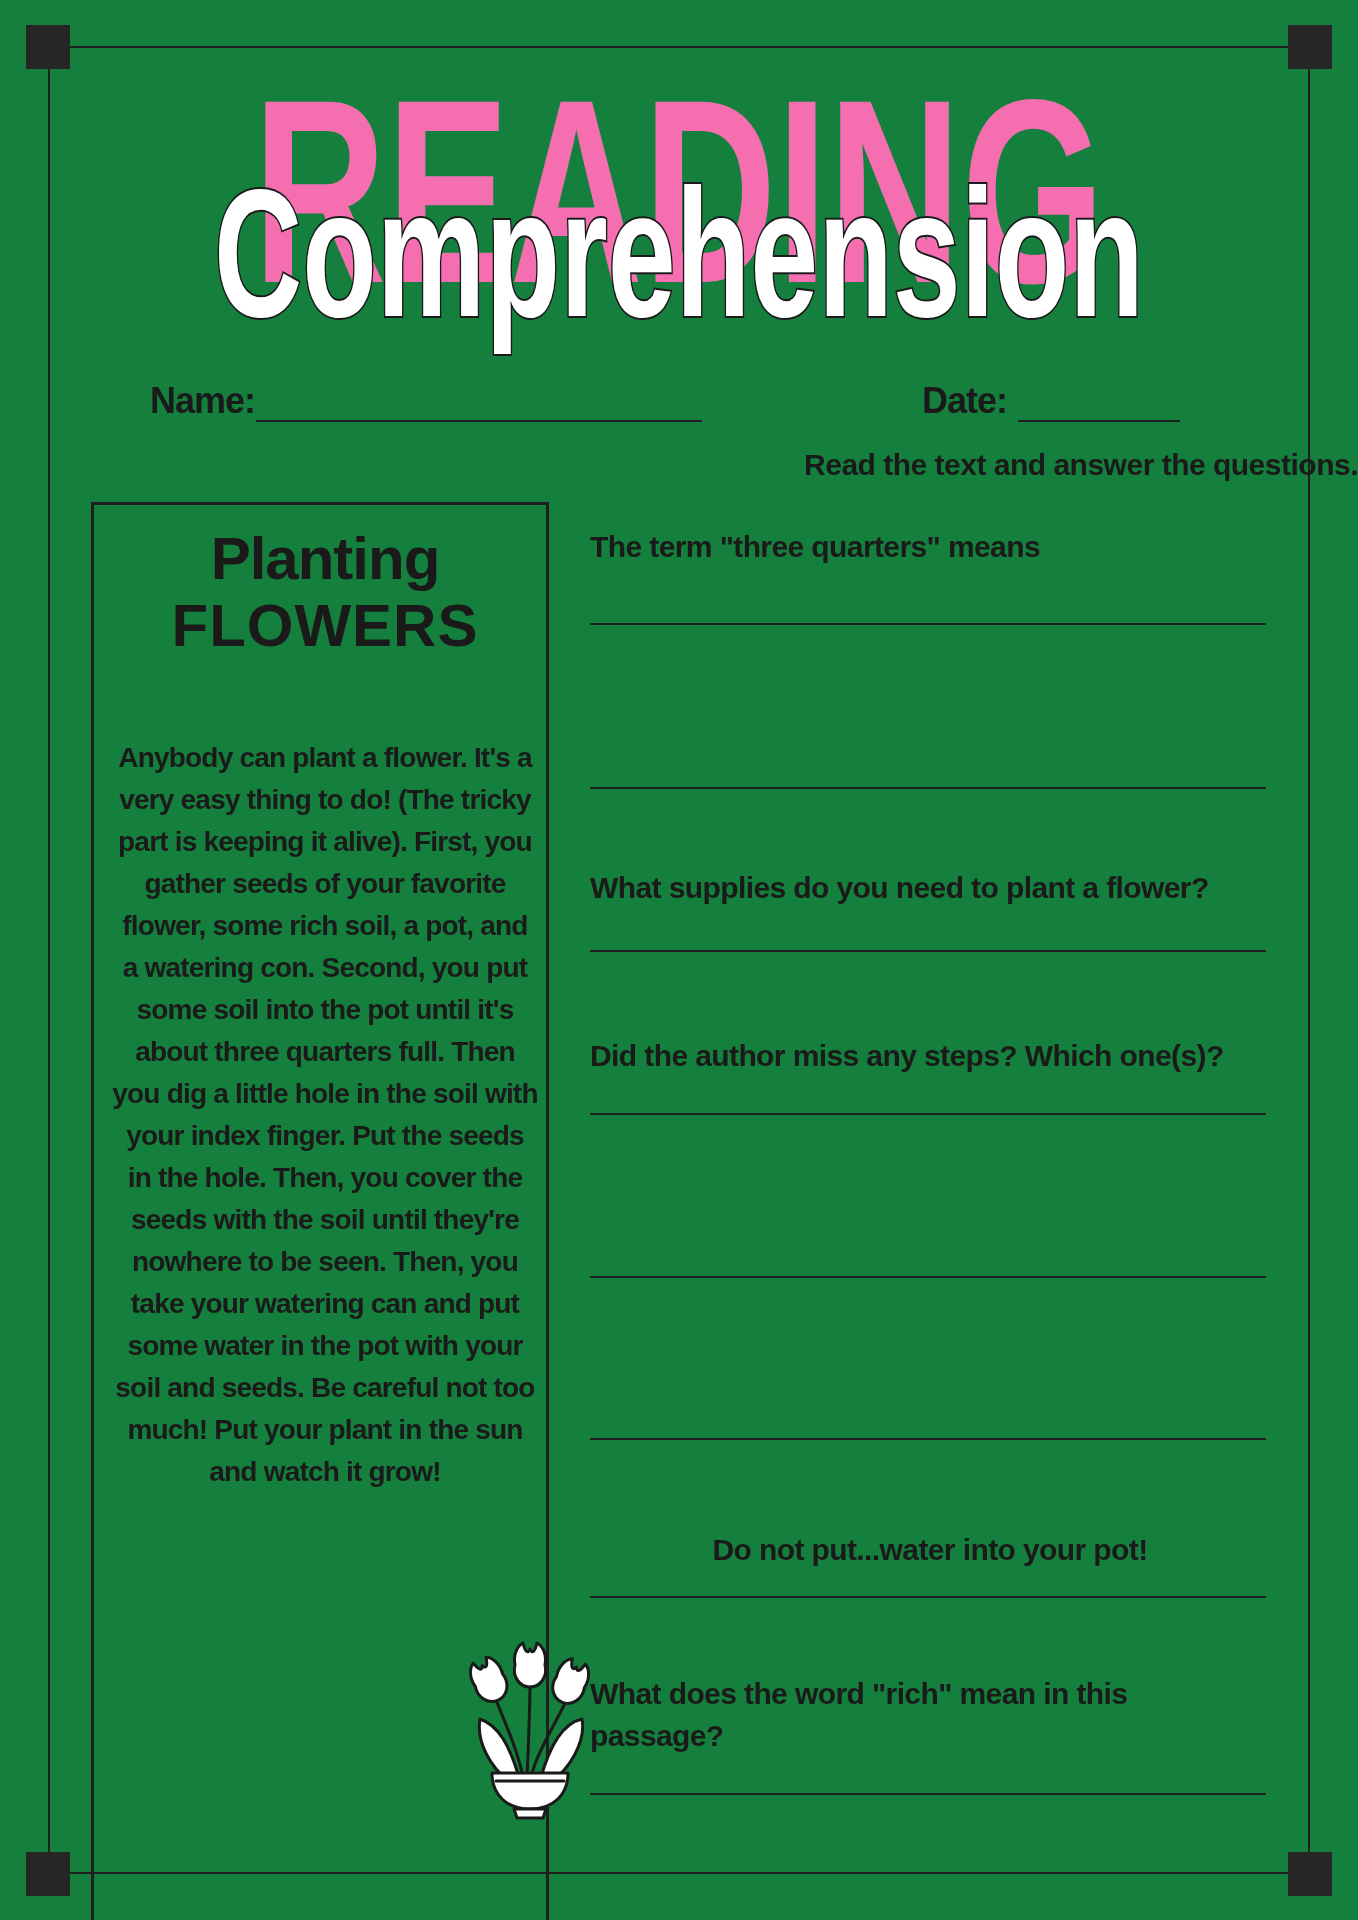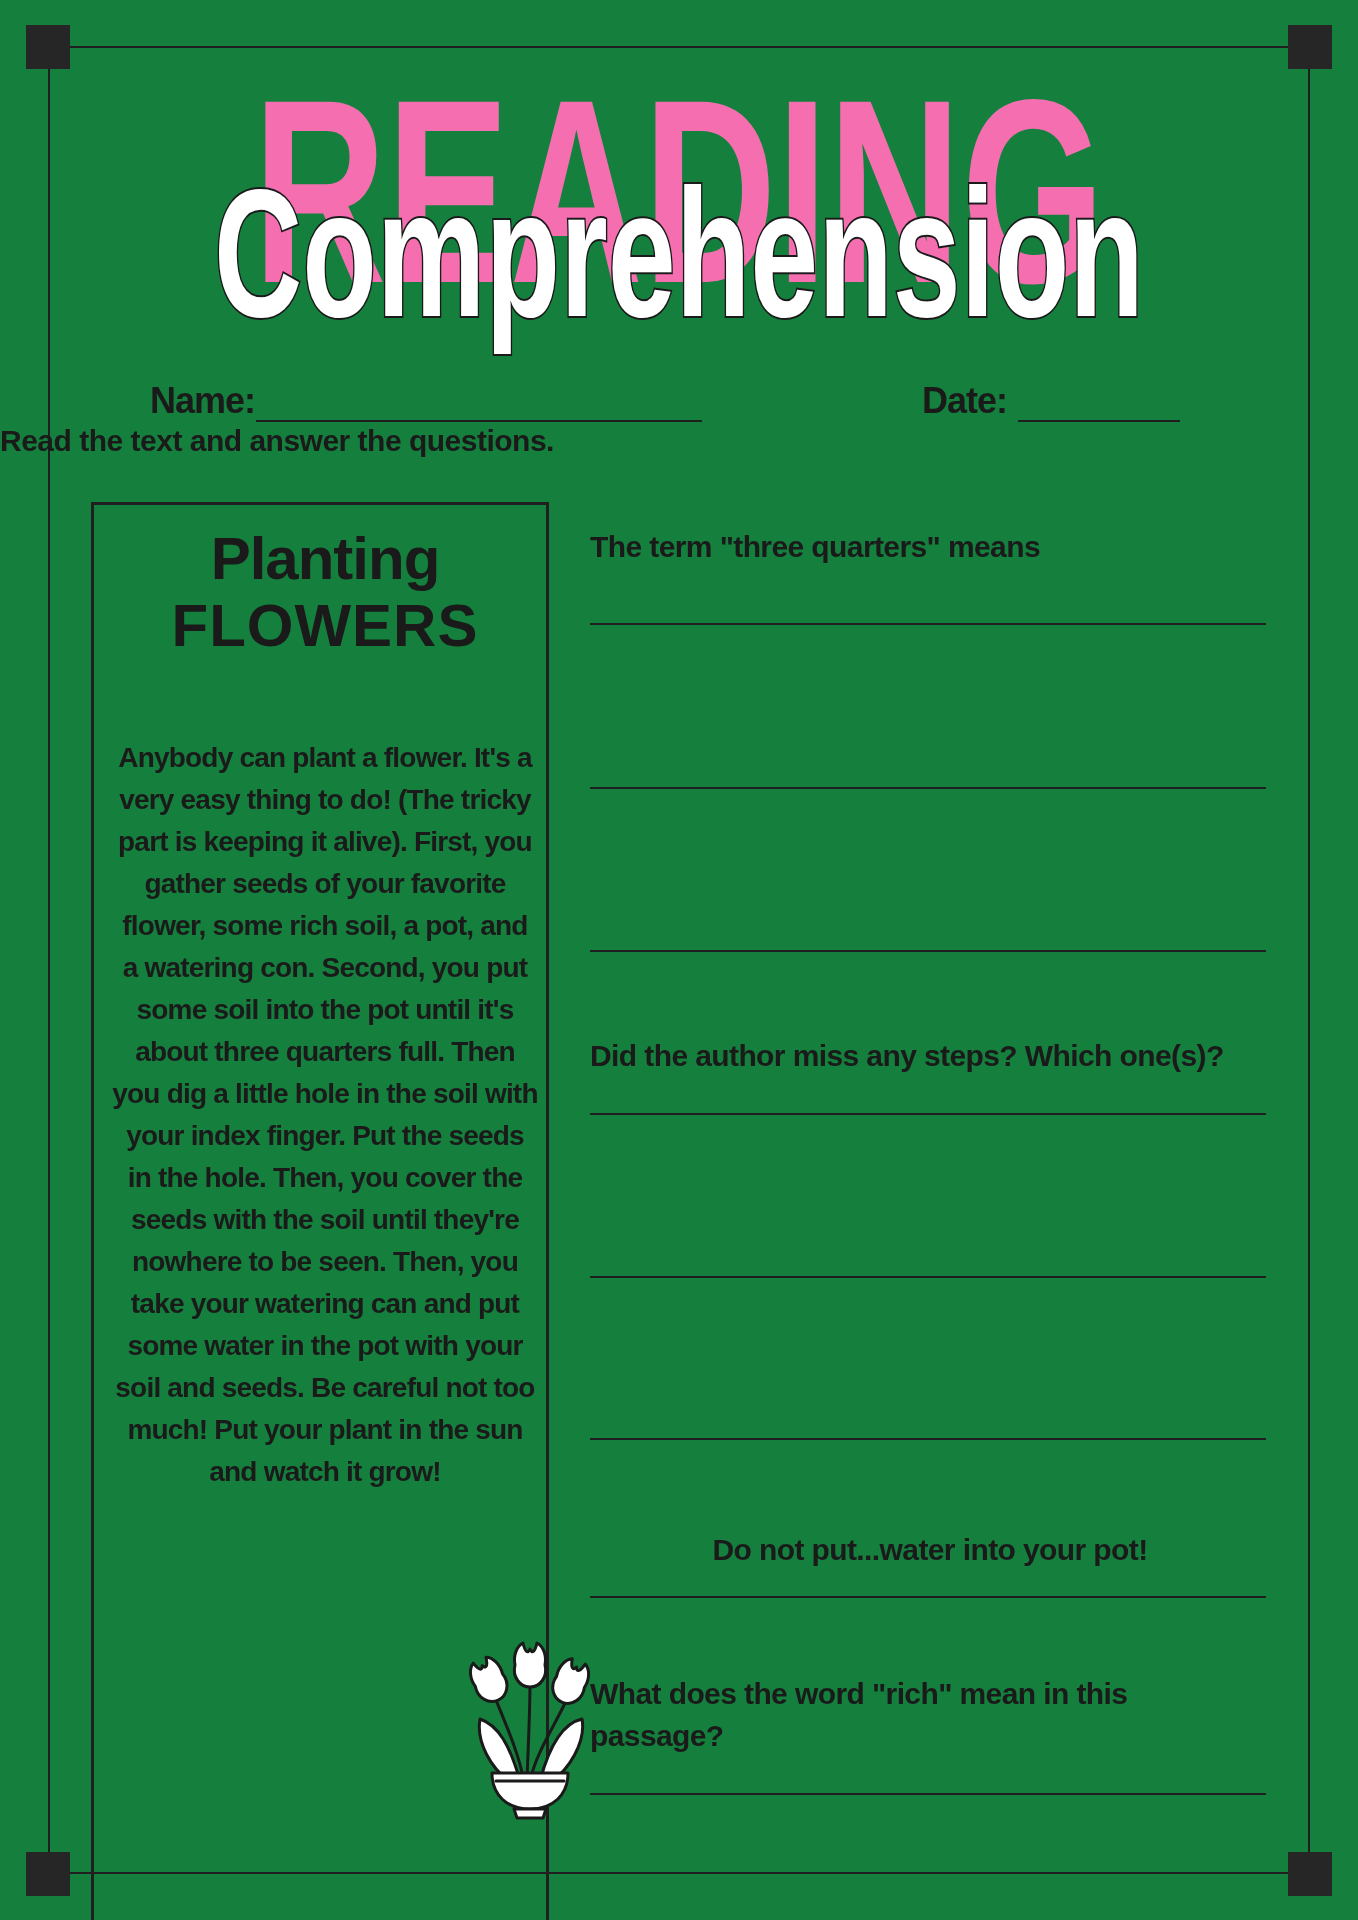--- a/index.html
+++ b/index.html
@@ -35,22 +35,22 @@
   }
   .name-label{left:150px;top:380px;}
   .date-label{left:922px;top:380px;}
   .write-line{
     position:absolute;height:0;border-top:2px solid #1f1f1f;
   }
   .name-line{left:256px;top:420px;width:446px;}
   .date-line{left:1018px;top:420px;width:162px;}
 
   .instruction{
-    position:absolute;left:0;top:424px;width:1358px;
-    text-align:left;font-size:30px;font-weight:bold;letter-spacing:-0.5px;
+    position:absolute;left:0;top:448px;width:1358px;
+    text-align:right;font-size:30px;font-weight:bold;letter-spacing:-0.5px;
   }
 
   
   .passage-box{
     position:absolute;left:91px;top:502px;
     width:458px;height:1616px;
     border:3px solid #1f1f1f;
     box-sizing:border-box;
     text-align:center;
     padding-left:10px;
@@ -133,20 +133,21 @@
       <path fill="none" d="M46,148 L114,148"></path>
       <path d="M64,176 L96,176 L93,185 L67,185 Z"></path>
     </g>
   </svg>
 
   <p class="question" style="top:496px;">The term "three quarters" means</p>
   <div class="answer-line" style="top:623px;"></div>
 
   <div class="answer-line" style="top:787px;"></div>
 
+  <p class="question" style="top:837px;">What supplies do you need to plant a flower?</p>
   <div class="answer-line" style="top:950px;"></div>
 
   <p class="question" style="top:1005px;">Did the author miss any steps? Which one(s)?</p>
   <div class="answer-line" style="top:1113px;"></div>
 
   <div class="answer-line" style="top:1276px;"></div>
 
   <div class="answer-line" style="top:1438px;"></div>
 
   <p class="question" style="top:1499px;text-align:center;">Do not put...water into your pot!</p>

